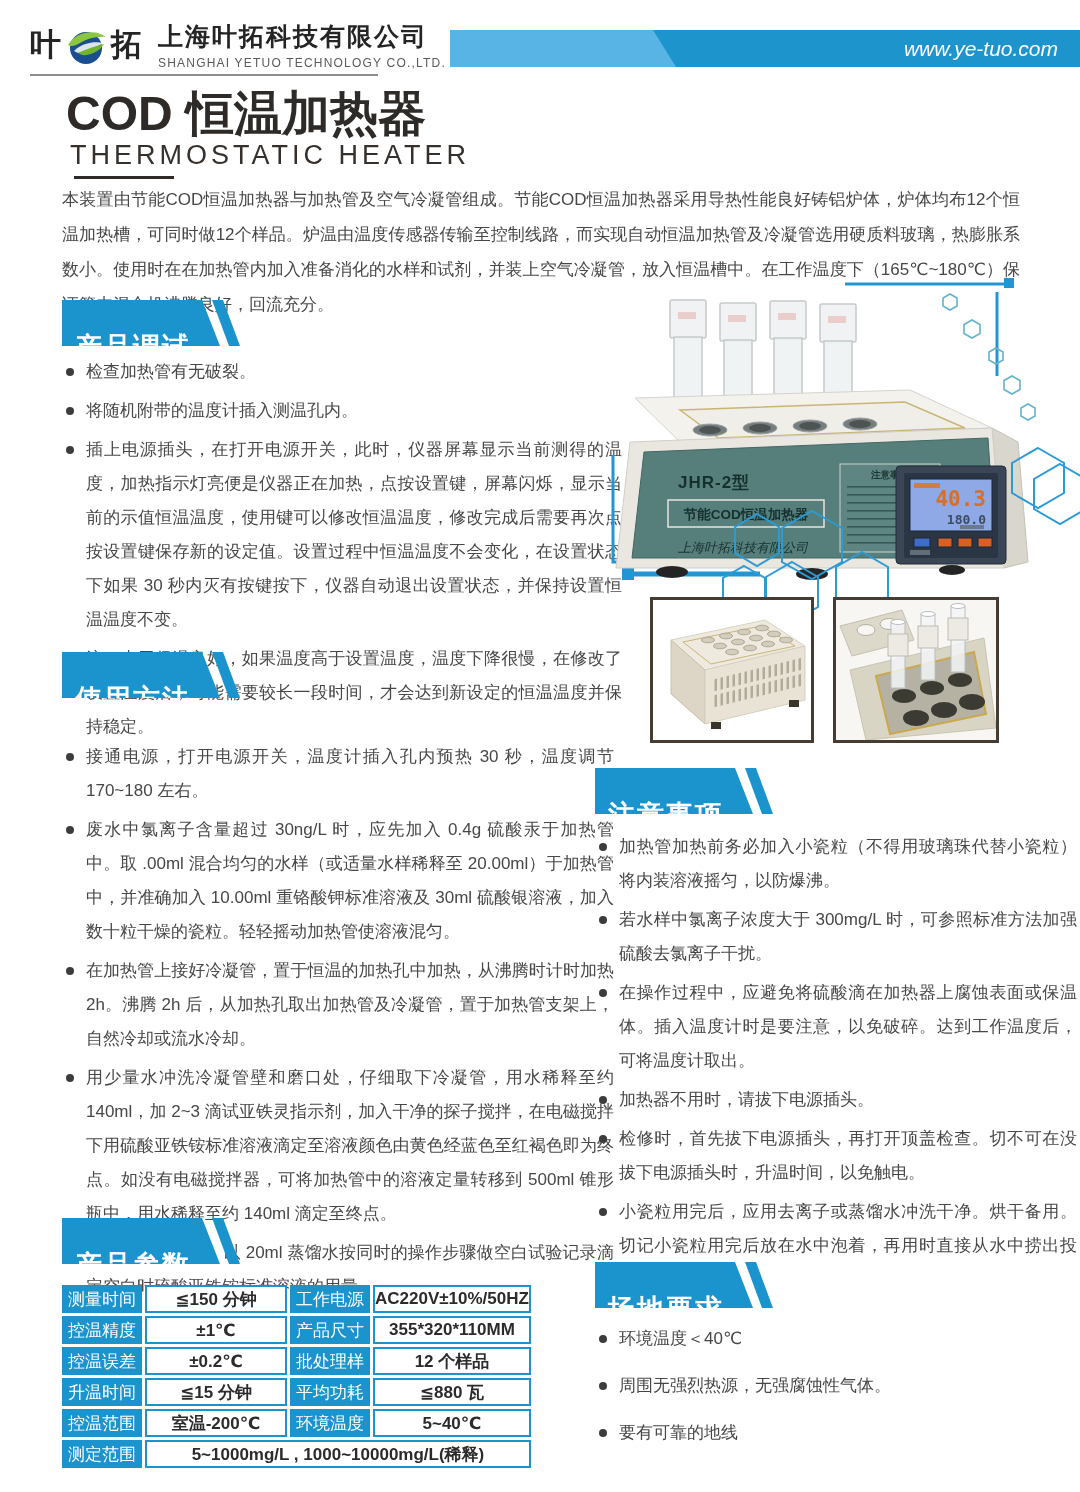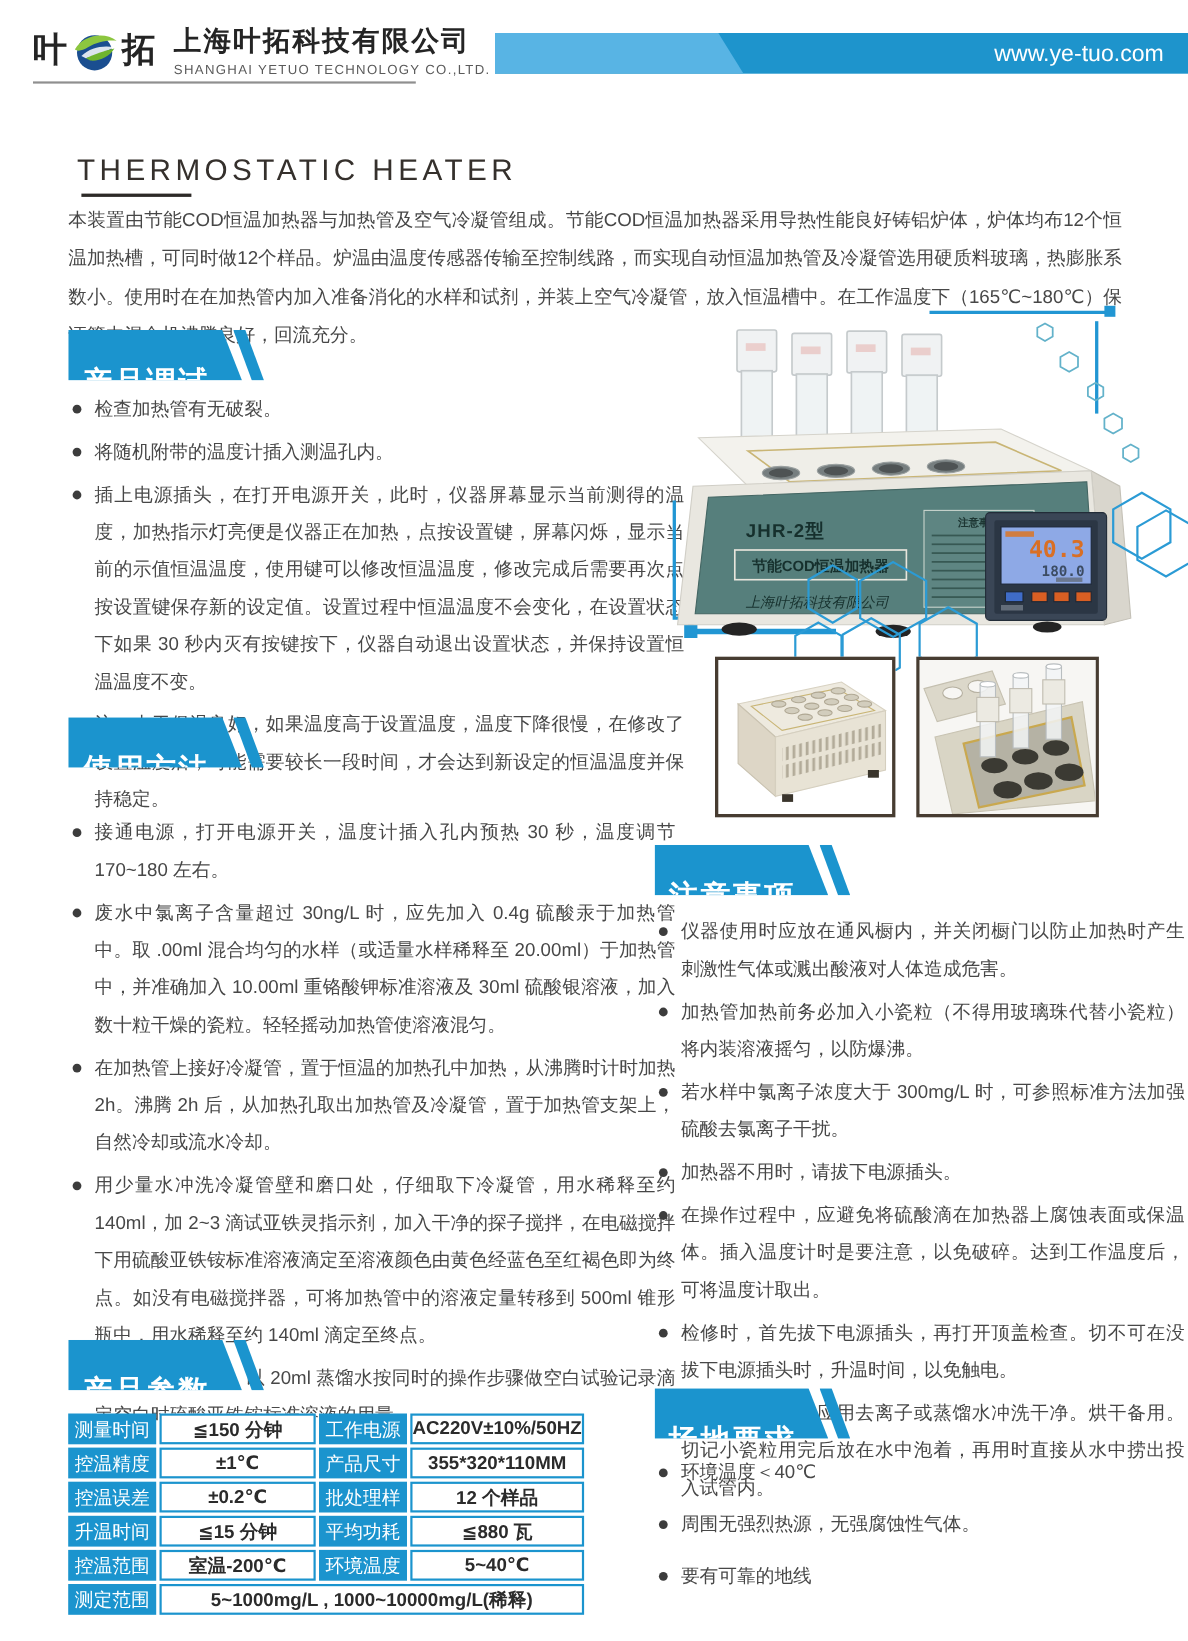--- a/index.html
+++ b/index.html
@@ -11,21 +11,21 @@
   .logo-mark{display:flex;align-items:center;font-weight:bold;font-size:31px;color:#242424;}
   .logo-mark svg{margin:0 3px;display:block;}
   .company{margin-left:16px;}
   .company-cn{font-size:25px;font-weight:bold;color:#242424;letter-spacing:2px;}
   .company-en{font-size:12px;color:#5a5a5a;letter-spacing:1.2px;margin-top:3px;}
   .logo-underline{position:absolute;left:30px;top:74px;width:348px;height:2px;background:#8f8f8f;}
 
   .banner{position:absolute;left:450px;top:30px;width:630px;height:37px;background:#1e94cc;}
   .banner-light{position:absolute;left:0;top:0;height:100%;width:226px;background:#58b4e4;
                 clip-path:polygon(0 0,203px 0,226px 100%,0 100%);}
-  .banner-text{position:absolute;right:22px;top:0;line-height:37px;color:#fff;font-size:21px;}
+  .banner-text{position:absolute;right:22px;top:0;line-height:37px;color:#fff;font-size:21px;font-style:italic;}
 
   .title-main{position:absolute;left:66px;top:82px;font-size:48px;font-weight:bold;color:#2d2a27;}
   .title-sub{position:absolute;left:70px;top:140px;font-size:27px;letter-spacing:4px;color:#35302c;}
   .title-line{position:absolute;left:74px;top:176px;width:100px;height:3px;background:#2d2a27;}
 
   .intro{position:absolute;left:62px;top:182px;width:958px;font-size:17px;line-height:35px;
          text-align:justify;color:#474747;}
 
   
   .sec{position:absolute;height:46px;}
@@ -79,20 +79,21 @@
       <div class="company-en">SHANGHAI YETUO TECHNOLOGY CO.,LTD.</div>
     </div>
   </div>
   <div class="logo-underline"></div>
 
   <div class="banner">
     <div class="banner-light"></div>
     <div class="banner-text">www.ye-tuo.com</div>
   </div>
 
+  <div class="title-main">COD 恒温加热器</div>
   <div class="title-sub">THERMOSTATIC HEATER</div>
   <div class="title-line"></div>
 
   <div class="intro">本装置由节能COD恒温加热器与加热管及空气冷凝管组成。节能COD恒温加热器采用导热性能良好铸铝炉体，炉体均布12个恒温加热槽，可同时做12个样品。炉温由温度传感器传输至控制线路，而实现自动恒温加热管及冷凝管选用硬质料玻璃，热膨胀系数小。使用时在在加热管内加入准备消化的水样和试剂，并装上空气冷凝管，放入恒温槽中。在工作温度下（165℃~180℃）保证管内混合机沸腾良好，回流充分。</div>
 
   <div class="sec" style="left:62px;top:300px;">
     <div class="sec-box">
         <span>产品调试</span>
       </div>
     <div class="sec-stripe"></div>
@@ -302,25 +303,24 @@
     </ul>
 
   <div class="sec" style="left:595px;top:768px;">
     <div class="sec-box">
         <span>注意事项</span>
       </div>
     <div class="sec-stripe"></div>
   </div>
   <ul class="blist" style="left:595px;top:830px;width:482px;">
 
-  <li><span>仪器使用时应放在通风橱内，并关闭橱门以防止加热时产生刺激性气体或溅出酸液对人体造成危害。</span></li>
       <li><span>加热管加热前务必加入小瓷粒（不得用玻璃珠代替小瓷粒）将内装溶液摇匀，以防爆沸。</span></li>
       <li><span>若水样中氯离子浓度大于 300mg/L 时，可参照标准方法加强硫酸去氯离子干扰。</span></li>
+      <li><span>在操作过程中，应避免将硫酸滴在加热器上腐蚀表面或保温体。插入温度计时是要注意，以免破碎。达到工作温度后，可将温度计取出。</span></li>
       <li><span>加热器不用时，请拔下电源插头。</span></li>
-      <li><span>在操作过程中，应避免将硫酸滴在加热器上腐蚀表面或保温体。插入温度计时是要注意，以免破碎。达到工作温度后，可将温度计取出。</span></li>
       <li><span>检修时，首先拔下电源插头，再打开顶盖检查。切不可在没拔下电源插头时，升温时间，以免触电。</span></li>
       <li><span>小瓷粒用完后，应用去离子或蒸馏水冲洗干净。烘干备用。切记小瓷粒用完后放在水中泡着，再用时直接从水中捞出投入试管内。</span></li>
     </ul>
 
   <div class="sec" style="left:62px;top:1218px;">
     <div class="sec-box">
         <span>产品参数</span>
       </div>
     <div class="sec-stripe"></div>
   </div>

